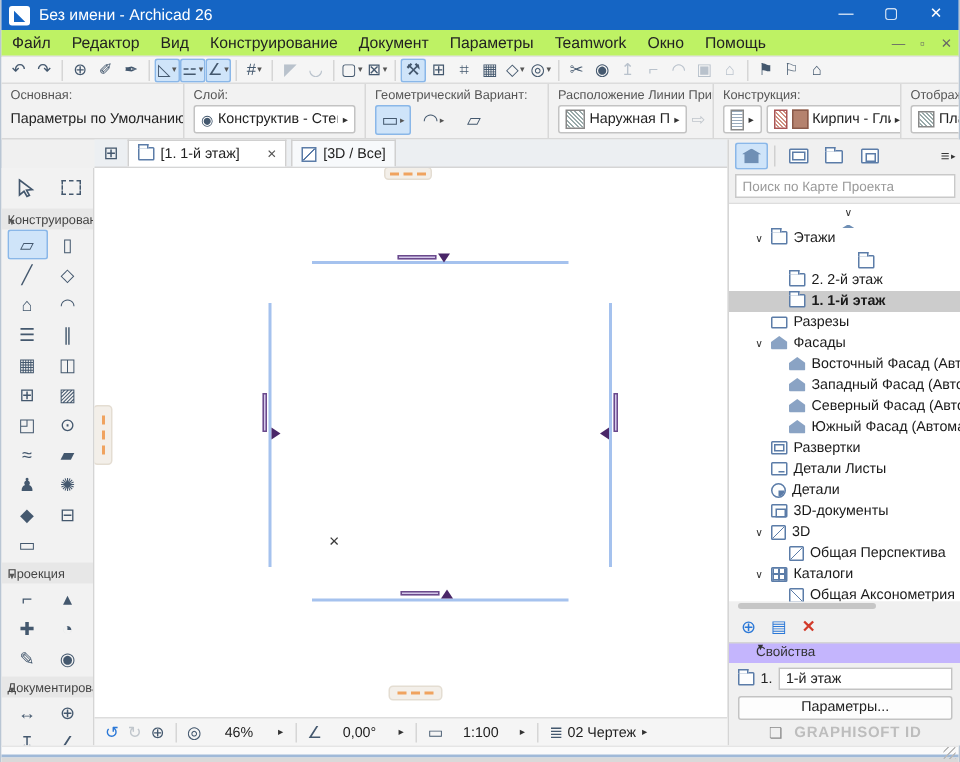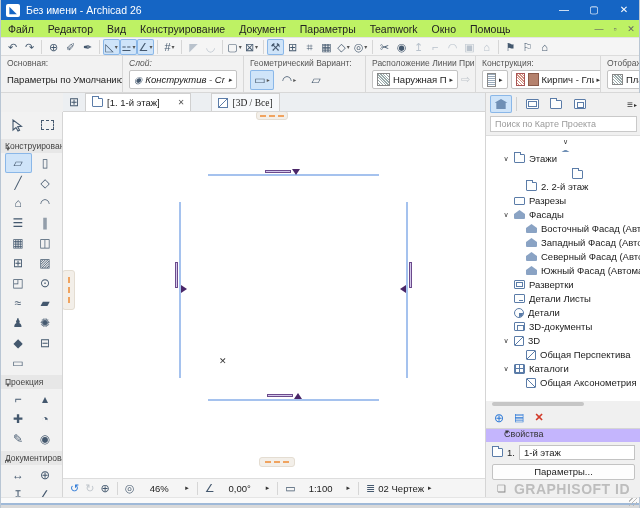--- a/index.html
+++ b/index.html
@@ -108,21 +108,21 @@
   #nav-foot .add { color:#2b78d7; }
   #nav-foot .card { color:#2b78d7; font-size:11px; }
   #nav-foot .del { color:#d23a2a; font-weight:bold; font-size:11px; }
   #props-head { height:15px; background:#c4b5fd; border-top:1px solid #d5d5d5; display:flex; align-items:flex-start; gap:4px; font-size:9px; color:#333; padding-left:18px; }
   #props-head .tri { font-size:6px; }
   #props-row { display:flex; align-items:center; gap:4px; padding:3px 6px; font-size:9.5px; color:#222; }
   #props-row .field { flex:1; background:#fff; border:1px solid #c3c3c3; height:15px; font-size:9.5px; padding:0 4px; line-height:14px; }
   #props-btn { margin:1px 6px; height:16px; background:#fdfdfd; border:1px solid #c3c3c3; border-radius:2px; font-size:9.5px; color:#222; display:flex; align-items:center; justify-content:center; }
   #brandrow { height:17px; display:flex; align-items:center; justify-content:center; gap:8px; color:#bdbdbd; }
   #brandrow .copy { font-size:10px; color:#8a8a8a; }
-  #brandrow .brand { font-size:14px; font-weight:bold; letter-spacing:0.5px; }
+  #brandrow .brand { font-size:10px; font-weight:bold; letter-spacing:0.5px; }
 
   
   #statusbar { position:absolute; left:62px; top:478px; width:422px; height:19px; background:#f5f5f5; border-top:1px solid #ddd; display:flex; align-items:center; font-size:9.5px; color:#222; padding-left:4px; }
   #statusbar .sep { width:1px; height:13px; background:#d6d6d6; margin:0 4px; }
   #statusbar .sic { color:#44586e; font-size:11px; margin:0 3px; }
   #statusbar .sic.blue { color:#2b78d7; }
   #statusbar .sic.gray { color:#c0c6cc; }
   #statusbar .val { min-width:44px; text-align:center; }
   #statusbar .arr { font-size:7px; color:#333; margin:0 4px; }
 
@@ -270,21 +270,21 @@
     </div>
 
   <div id="optionsbar">
     <div class="og" style="width:122px;">
       <div class="oglabel">Основная:</div>
       <div class="ogrow">
         <span class="plain-label">Параметры по Умолчанию</span>
 
       </div>
     </div>
-    <div class="og" style="width:121px;font-style:italic;">
+    <div class="og" style="width:121px;">
       <div class="oglabel">Слой:</div>
       <div class="ogrow">
         <span class="obtn" style="width:108px;">
           <span style="color:#44586e;">◉</span>
           <span style="overflow:hidden;">Конструктив - Стены Не...</span>
           <span class="arr" style="margin-left:auto;">▸</span>
         </span>
       </div>
     </div>
     <div class="og" style="width:122px;">
@@ -342,21 +342,21 @@
     </div>
   </div>
 
   <div id="tabbar">
     <span class="gridbtn">⊞</span>
     <span class="tab active">
       <span class="ti folder"></span>
       <span>[1. 1-й этаж]</span>
       <span class="close">✕</span>
     </span>
-    <span class="tab" style="margin-left:20px;font-family:Liberation Serif, serif;">
+    <span class="tab" style="margin-left:3px;">
       <span class="cube"></span>
       <span>[3D / Все]</span>
     </span>
   </div>
 
   <div id="toolbox">
     <div class="tool-row-top">
       <span class="tool" style="width:24px;">
         <svg width="11" height="13" viewBox="0 0 11 13">
             <path d="M1 1 L1 11 L4 8.5 L6 12 L7.6 11.2 L5.7 7.8 L9.5 7.4 Z" fill="none" stroke="#44586e" stroke-width="1.1"></path>
@@ -545,20 +545,25 @@
         </div>
         <div class="trow" style="padding-left: 28px; flex-direction: column;">
           <span class="chev"></span>
           <span class="ti folder"></span>
           <span>3. 3-й этаж</span>
         </div>
         <div class="trow" style="padding-left: 28px;">
           <span class="chev"></span>
           <span class="ti folder"></span>
           <span>2. 2-й этаж</span>
+        </div>
+        <div class="trow selected" style="padding-left: 28px;">
+          <span class="chev"></span>
+          <span class="ti folder"></span>
+          <span>1. 1-й этаж</span>
         </div>
         <div class="trow" style="padding-left: 16px;">
           <span class="chev"></span>
           <span class="ti box"></span>
           <span>Разрезы</span>
         </div>
         <div class="trow" style="padding-left: 16px;">
           <span class="chev">∨</span>
           <span class="ti elev"></span>
           <span>Фасады</span>

